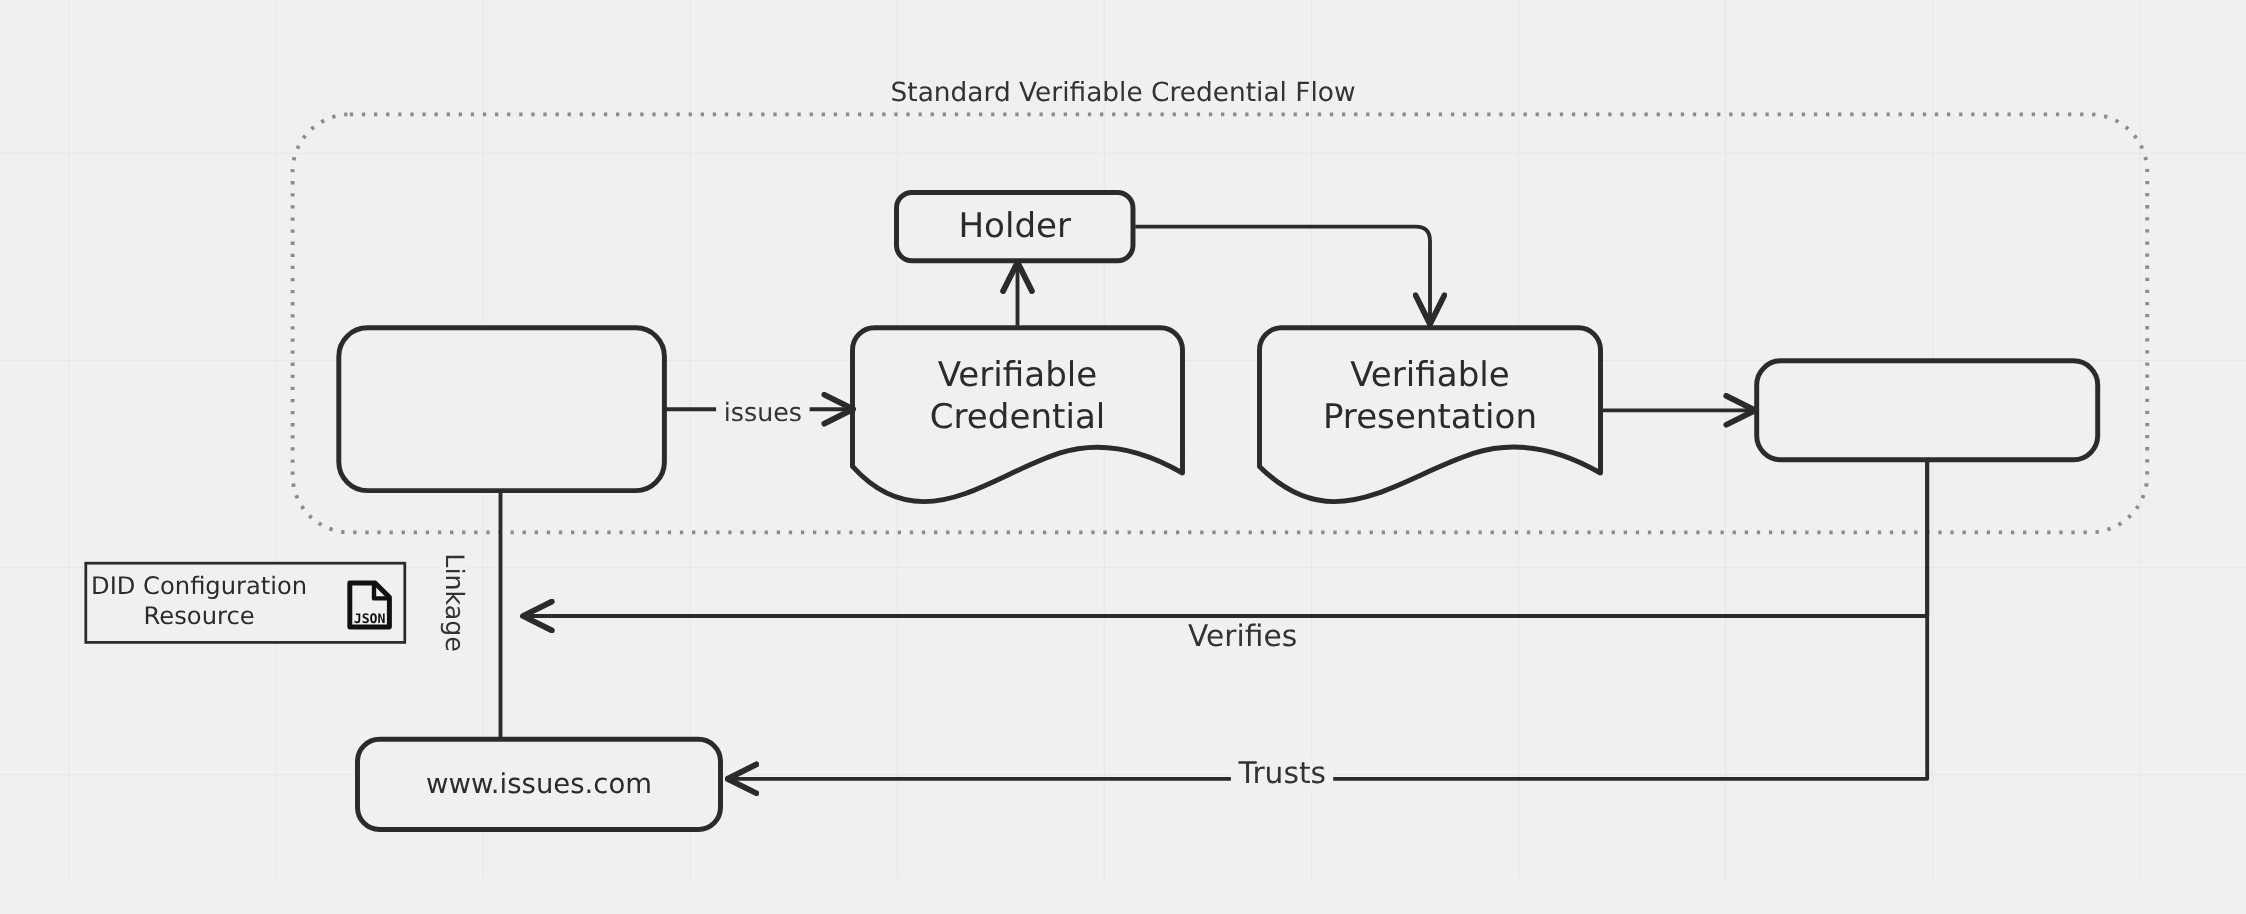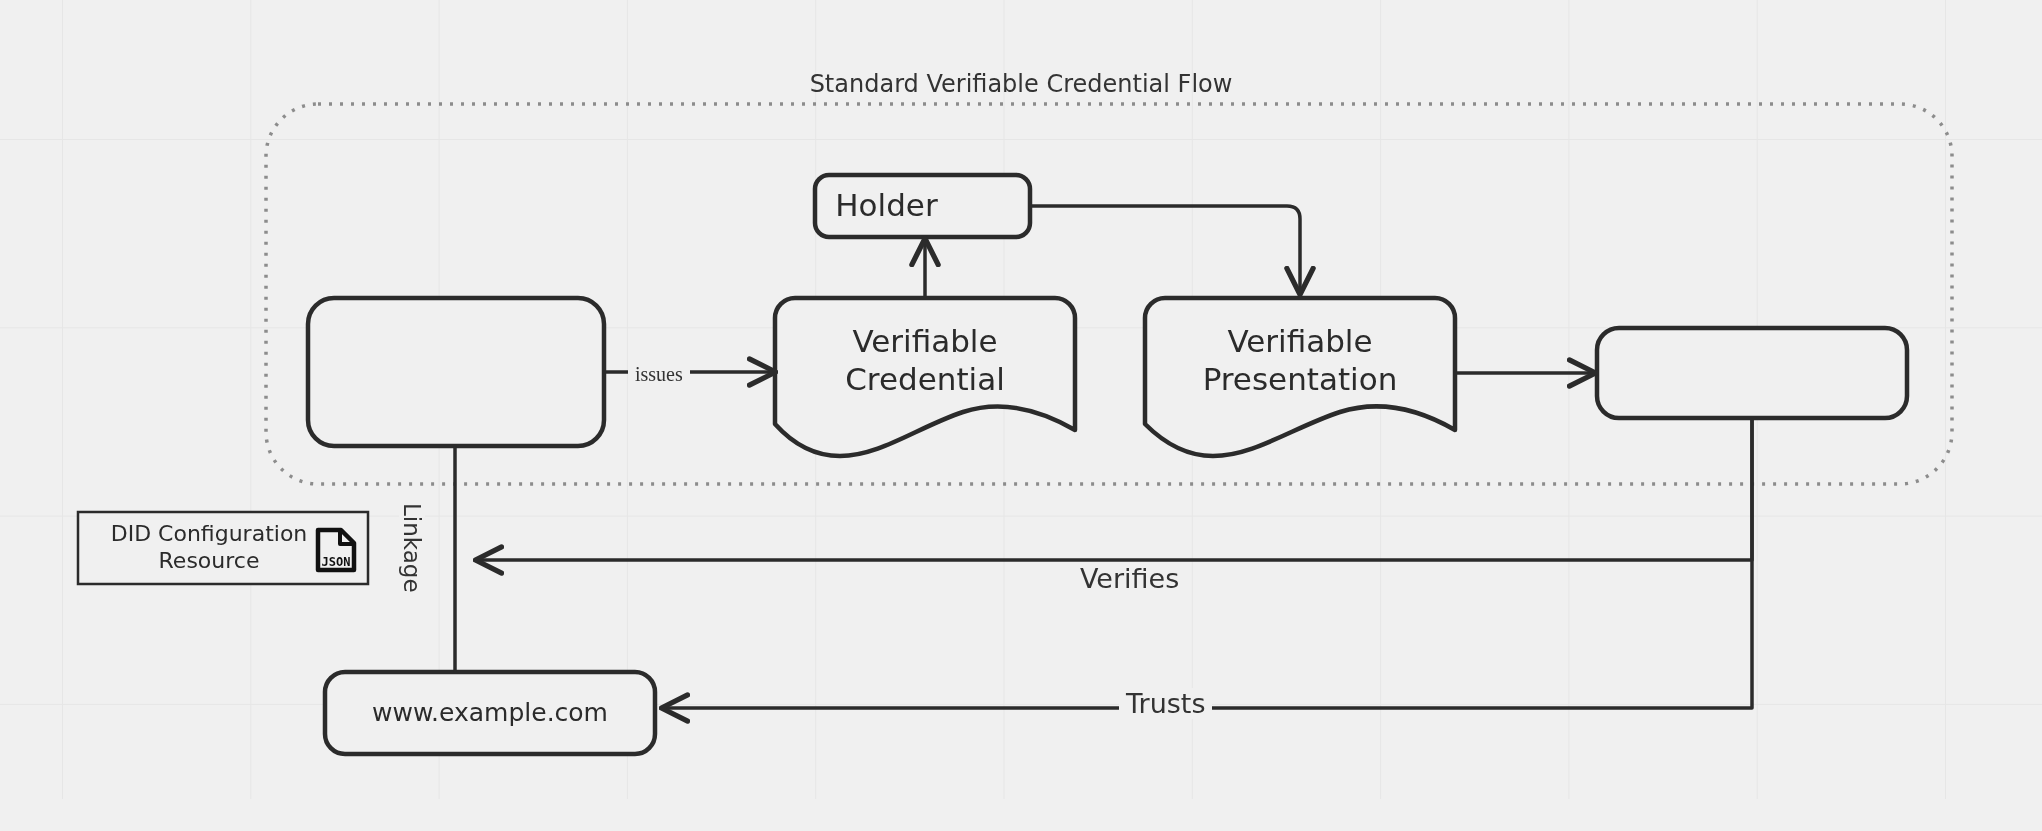--- a/index.html
+++ b/index.html
@@ -49,24 +49,23 @@
   #group-title {
     position: absolute;
     left: 0;
     top: 70px;
     width: 2042px;
     text-align: center;
     font-size: 24px;
     color: #333333;
   }
   #label-issues {
-    left: 628px;
+    left: 651px;
     top: 363px;
-    font-size: 20px;
-    font-family: Liberation Serif, serif;
+    font-size: 23px;
   }
   #label-verifies {
     left: 1073px;
     top: 543px;
     font-size: 27px;
     margin-top: 20px;
   }
   #label-trusts {
     left: 1119px;
     top: 688px;
@@ -74,27 +73,27 @@
   }
   #label-linkage {
     left: 425px;
     top: 497px;
     font-size: 23px;
     transform: rotate(90deg);
     transform-origin: left top;
     padding: 0 6px;
   }
   #n-issuer       { left: 308px;  top: 298px; width: 296px;  height: 148px; font-size: 31px; }
-  #n-holder       { left: 779px;  top: 175px; width: 215px;  height: 62px;  font-size: 31px; }
+  #n-holder       { left: 815px;  top: 175px; width: 215px;  height: 62px;  font-size: 31px; }
   #n-vc           { left: 775px;  top: 298px; width: 300px;  height: 125px; font-size: 31px; }
   #n-vp           { left: 1145px; top: 298px; width: 310px;  height: 125px; font-size: 31px; }
   #n-verifier     { left: 1597px; top: 328px; width: 310px;  height: 90px;  font-size: 37px; }
   #n-example      { left: 325px;  top: 672px; width: 330px;  height: 82px;  font-size: 25px; }
   #n-didconf      { left: 78px;   top: 512px; width: 250px;  height: 72px;  font-size: 22px;
-                    justify-content: center; padding-right: 44px; box-sizing: border-box; margin-left: 28px; }
+                    justify-content: center; padding-right: 44px; box-sizing: border-box; }
 </style>
 </head>
 <body>
 
 <div id="canvas">
 
   <div id="group-title">Standard Verifiable Credential Flow</div>
 
   <svg class="svg-layer" viewBox="0 0 2042 831">
     <defs>
@@ -162,21 +161,21 @@
   <div class="node-label" id="n-vc">Verifiable
 Credential</div>
 
   <div class="node-label" id="n-vp">Verifiable
 Presentation</div>
 
 
   <div class="node-label" id="n-didconf">DID Configuration
 Resource</div>
 
-  <div class="node-label" id="n-example">www.example.com</div>
+  <div class="node-label" id="n-example">www.issues.com</div>
 
   <div class="edge-label" id="label-issues">issues</div>
 
   <div class="edge-label" id="label-verifies">Verifies</div>
 
   <div class="edge-label" id="label-trusts">Trusts</div>
 
   <div class="edge-label" id="label-linkage">Linkage</div>
 
 </div>

